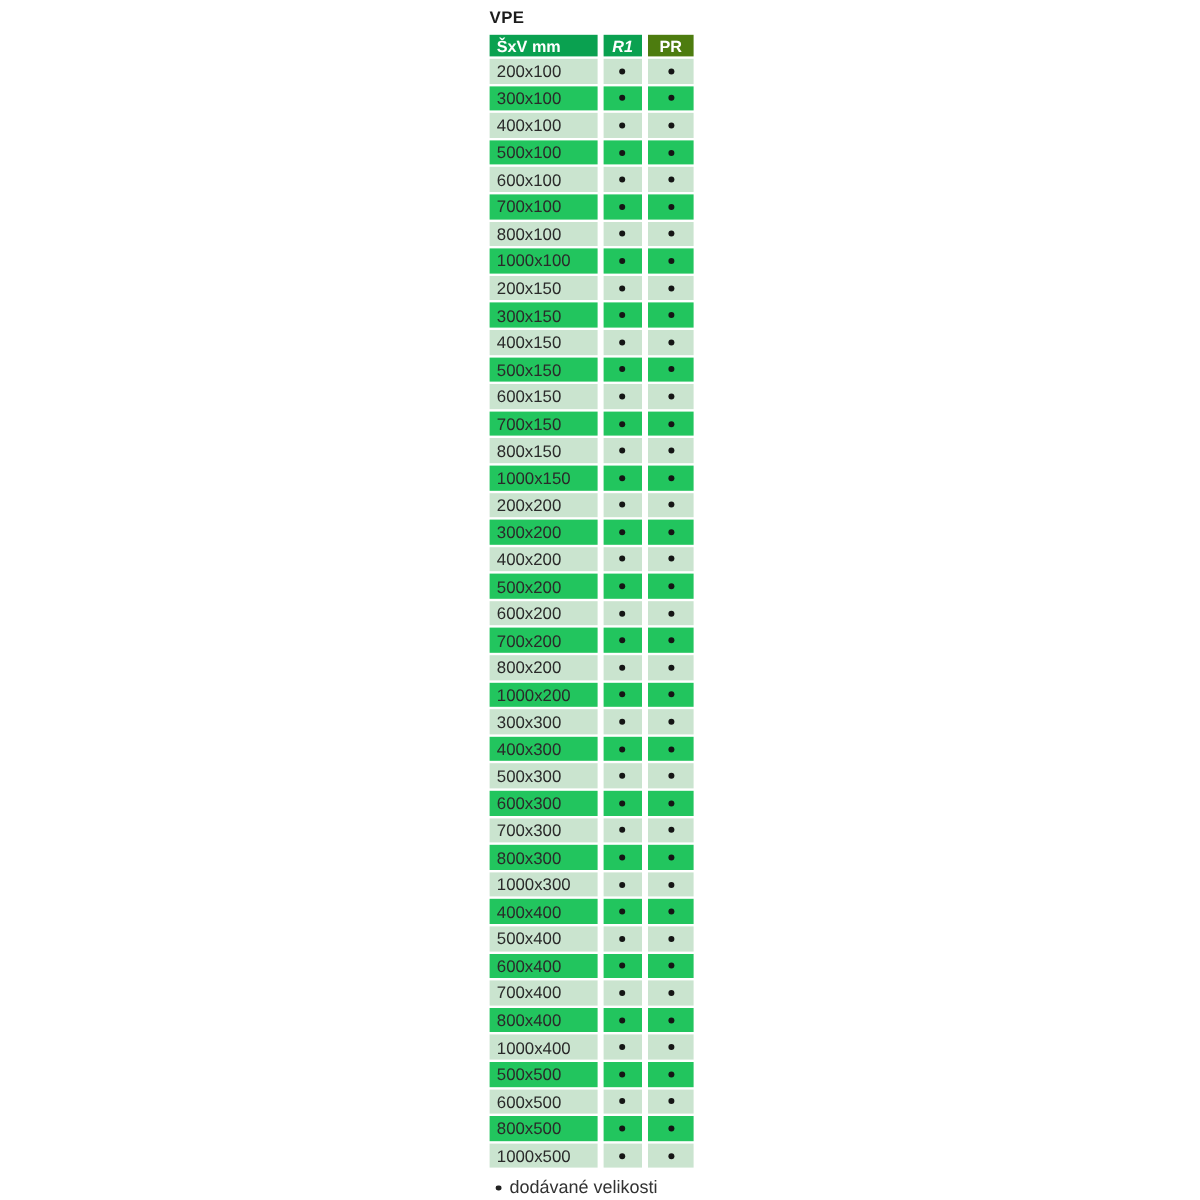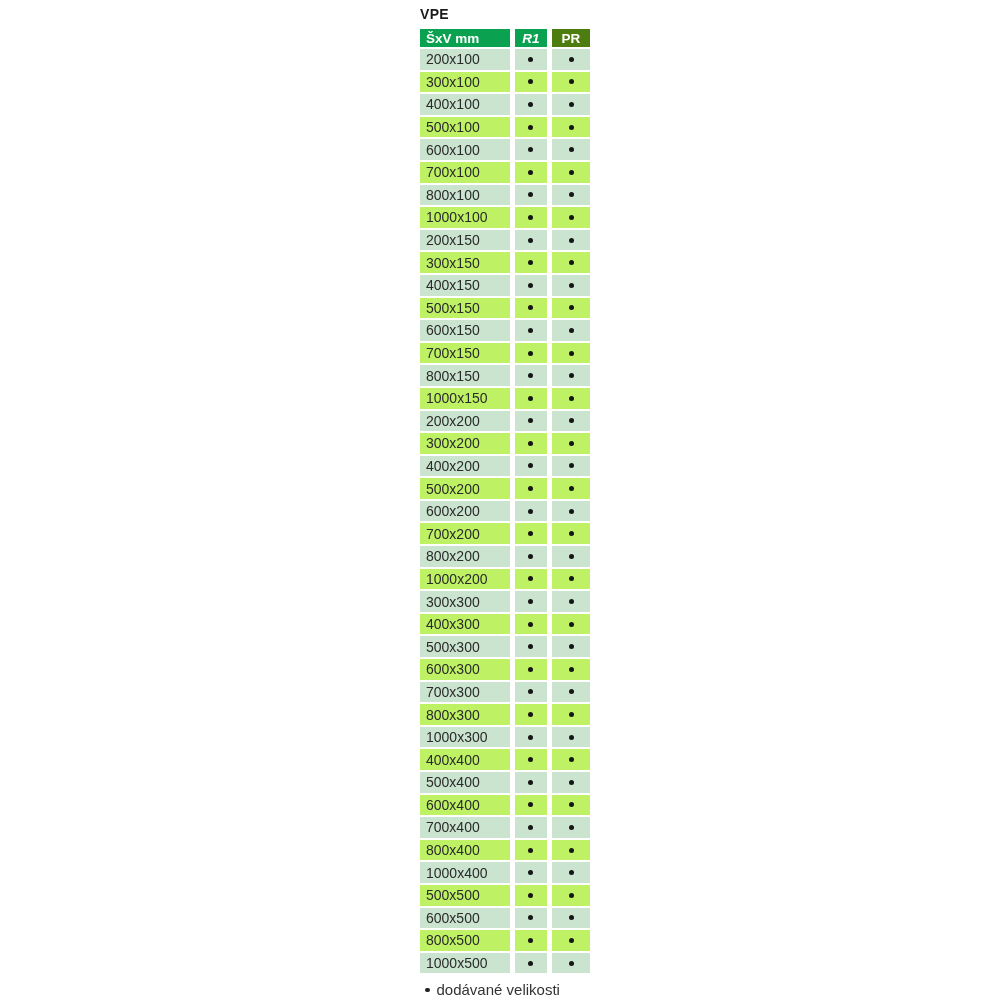--- a/index.html
+++ b/index.html
@@ -10,21 +10,21 @@
   }
   .page {
     position: relative;
     width: 1000px;
     height: 1000px;
     background: #ffffff;
     overflow: hidden;
   }
   .vpe-block {
     position: absolute;
-    left: 420px;
+    left: 408px;
     top: 6px;
     width: 170px;
   }
   .vpe-title {
     font-size: 14px;
     font-weight: bold;
     color: #1c1c1c;
     letter-spacing: 0.3px;
     height: 16px;
     line-height: 16px;
@@ -56,21 +56,21 @@
     justify-content: center;
   }
   .cell.r1 { width: 34px; font-style: italic; }
   .cell.pr { width: 40px; }
   .trow.header .cell {
     color: #ffffff;
     font-weight: bold;
     font-size: 13.5px;
   }
   .trow.green .cell { background: #cae4cf; }
-  .trow.white .cell { background: #bef264; }
+  .trow.white .cell { background: #22c55e; }
   .dot {
     width: 5px;
     height: 5px;
     border-radius: 50%;
     background: #151515;
     display: inline-block;
   }
   .footer-note {
     margin-top: 8px;
     display: flex;

